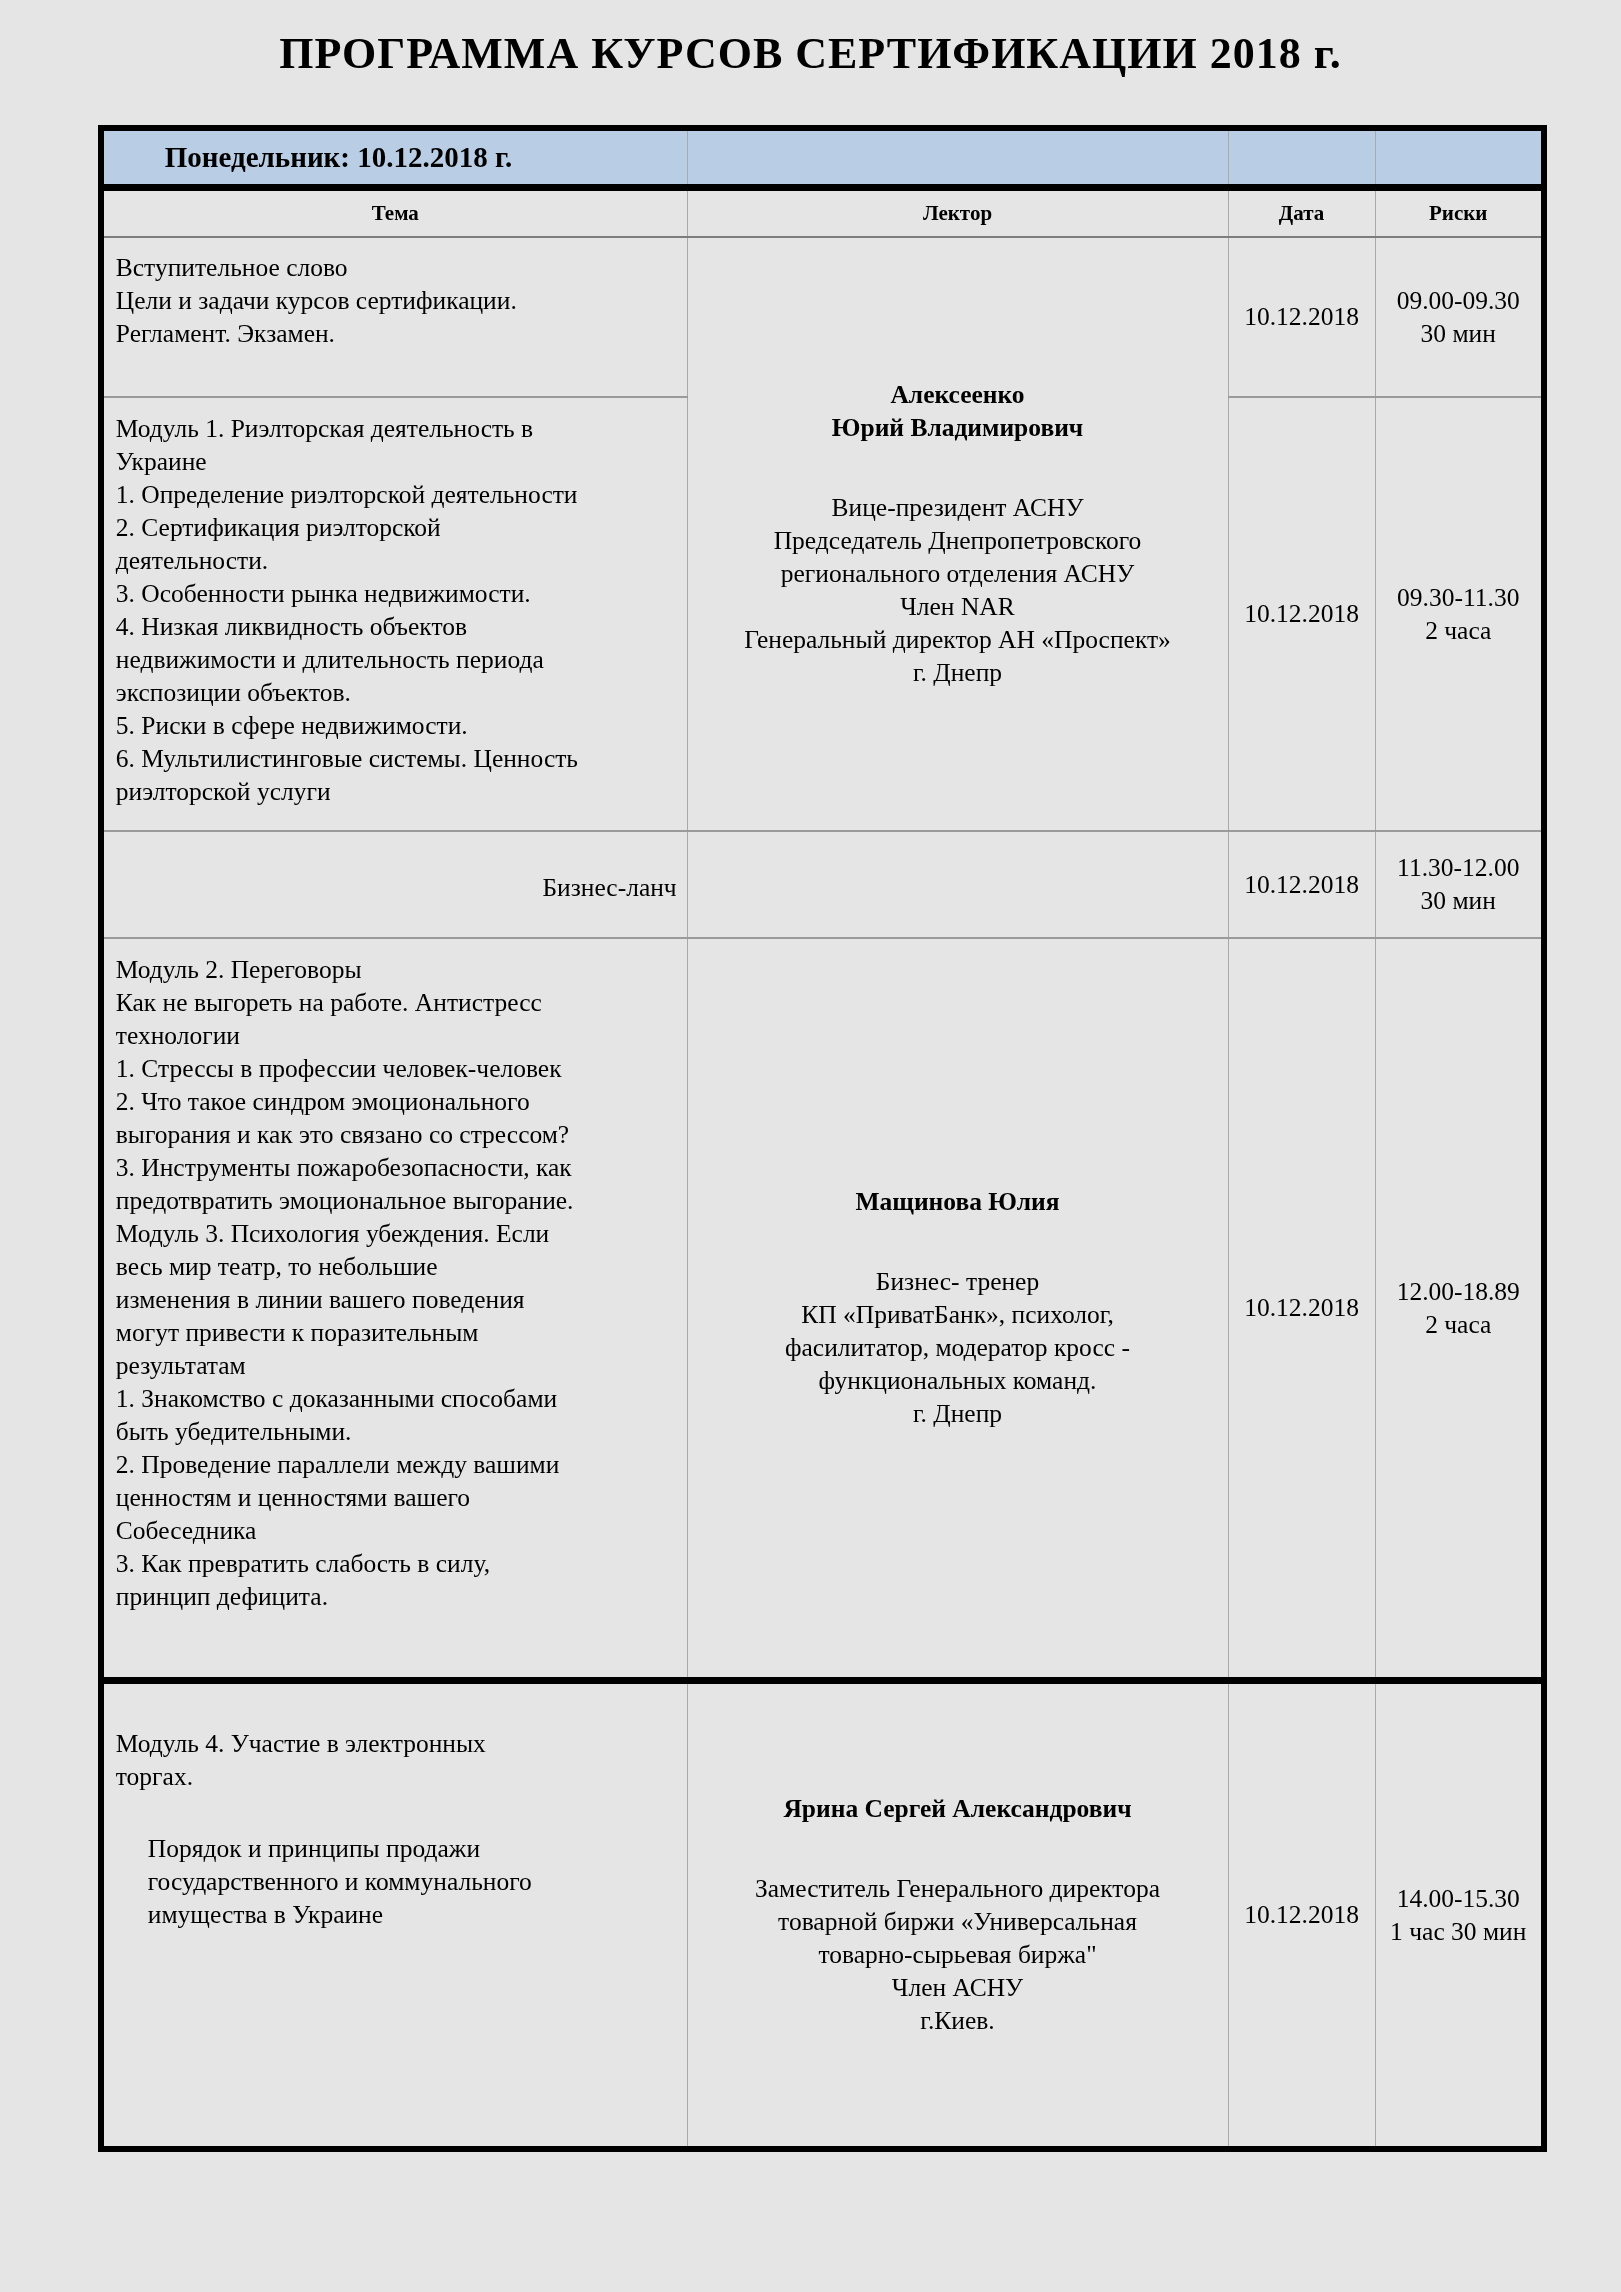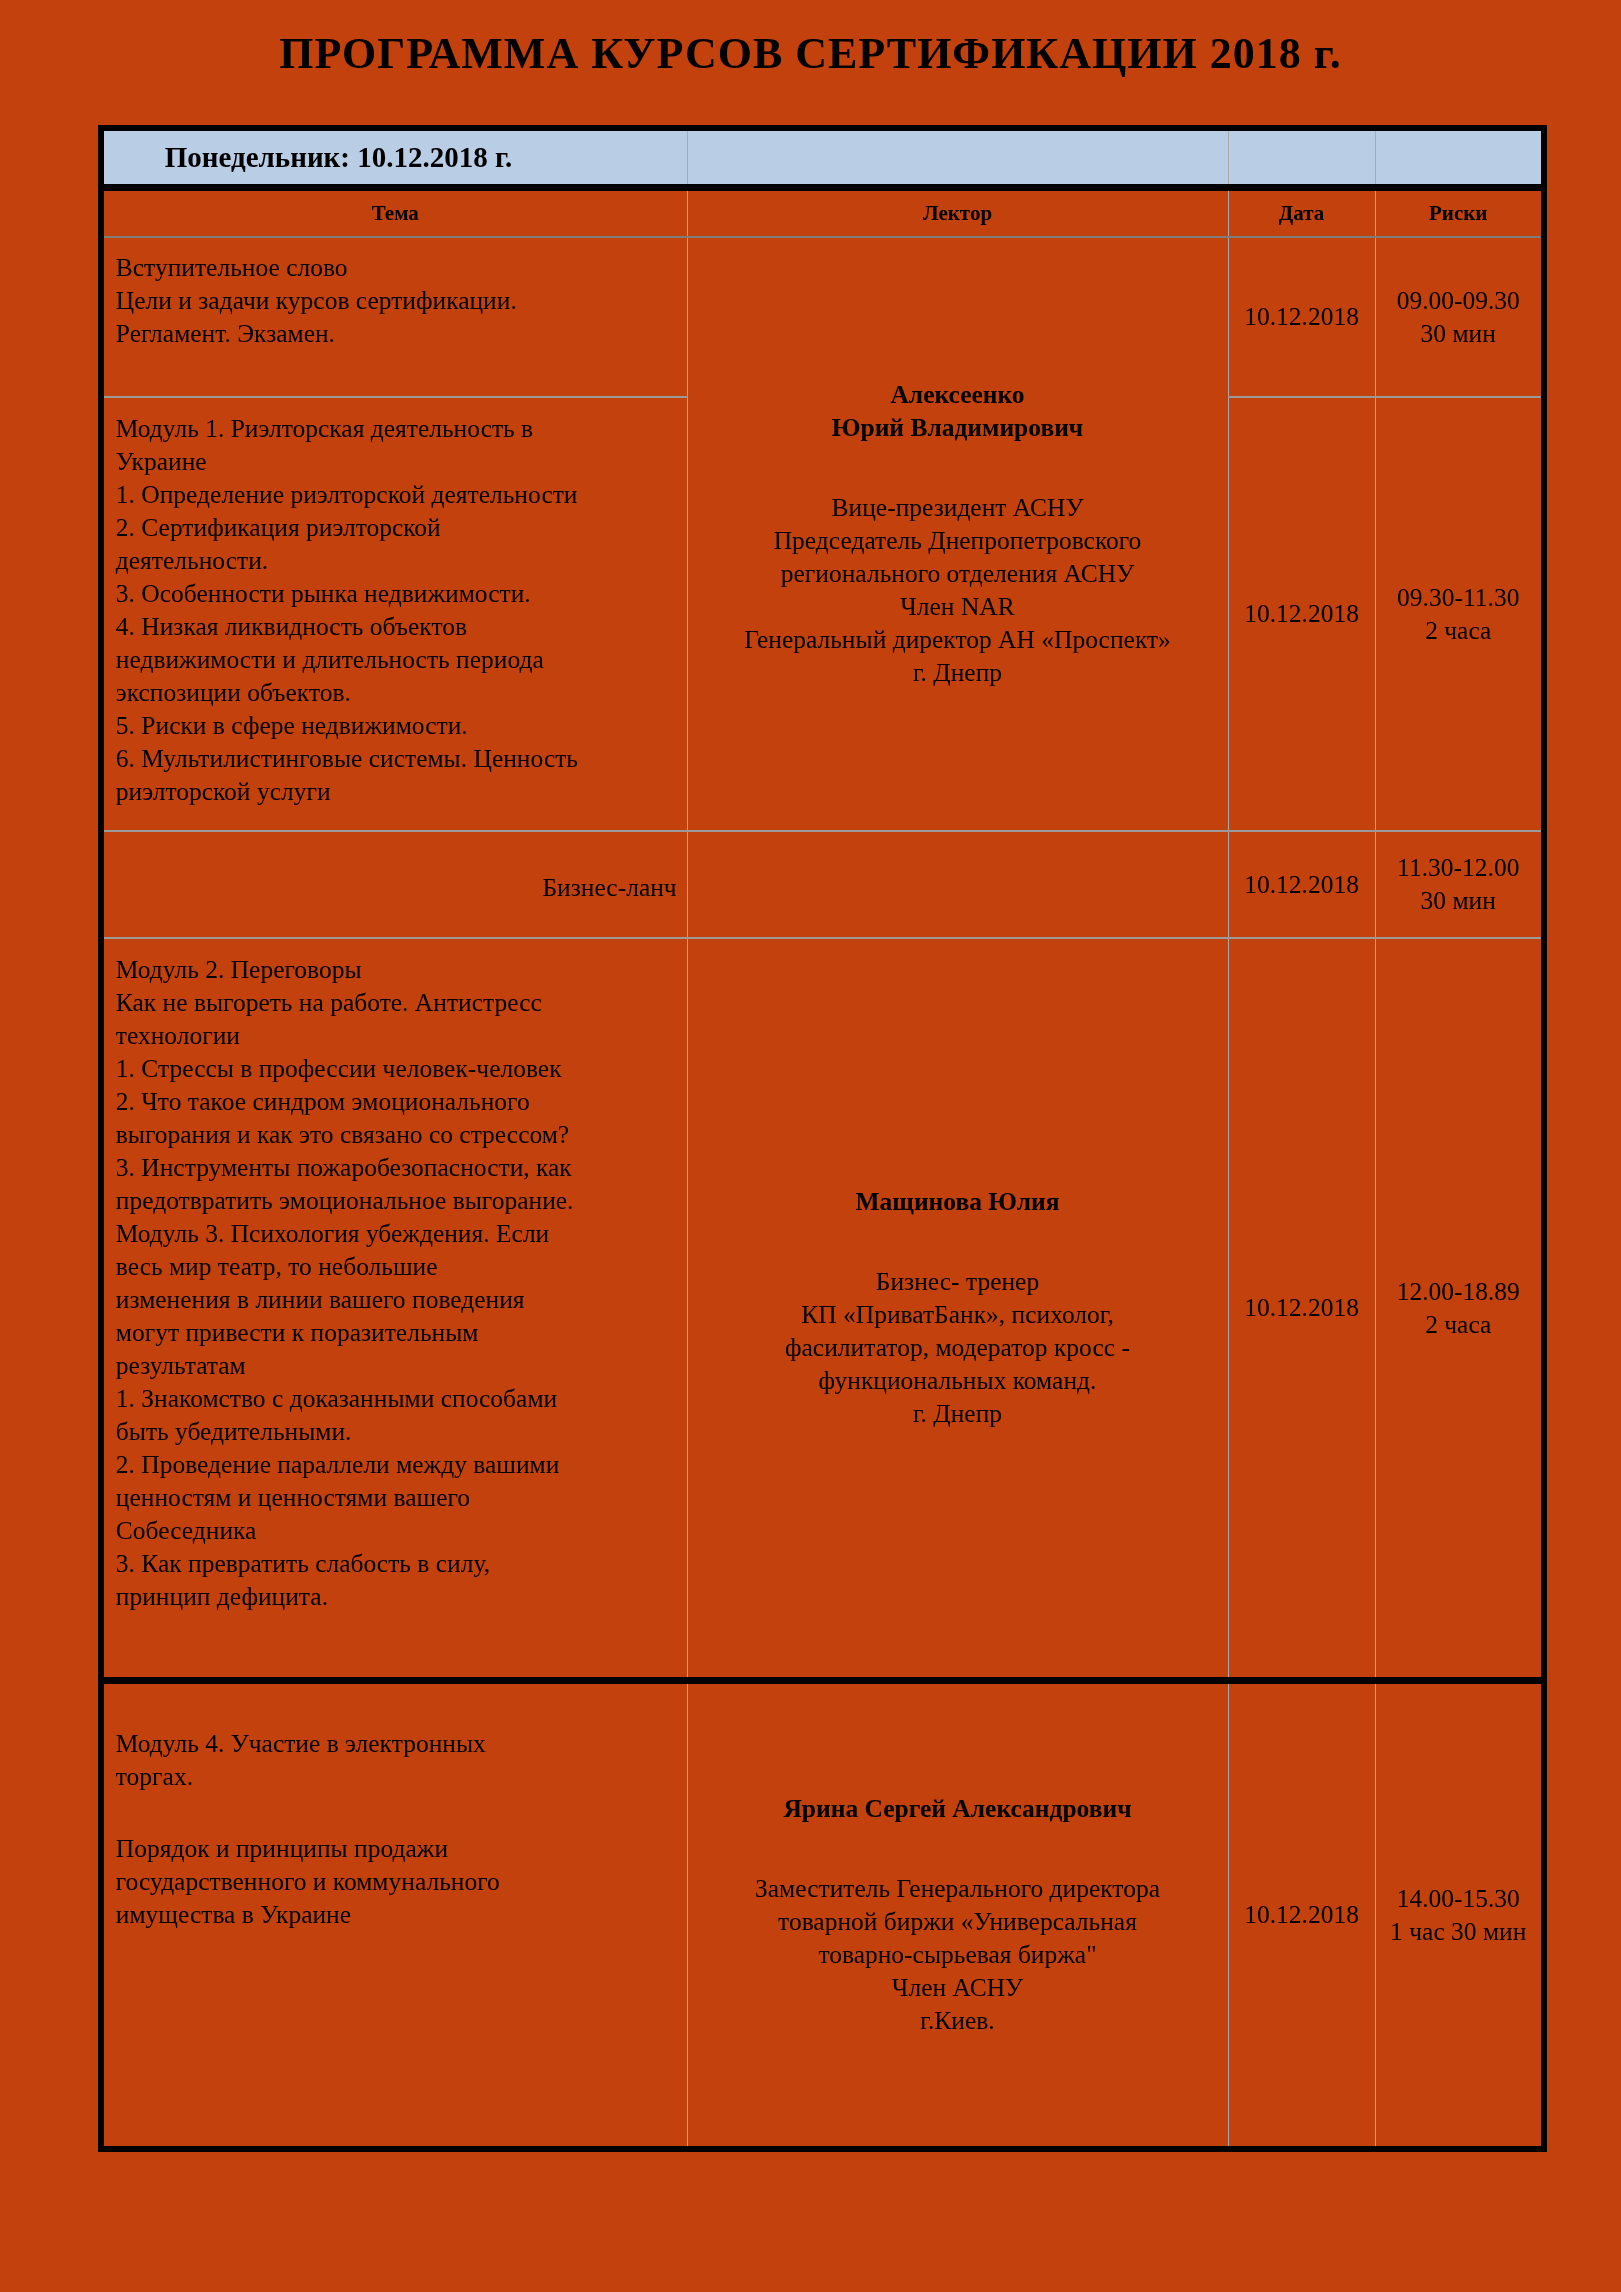--- a/index.html
+++ b/index.html
@@ -4,21 +4,21 @@
 <style>
   html, body {
     margin: 0;
     padding: 0;
     background: #ffffff;
   }
   .page {
     position: relative;
     width: 1621px;
     height: 2293px;
-    background: #c2410c;
+    background: #e5e5e5;
     font-family: "Liberation Serif", "DejaVu Serif", serif;
     color: #000000;
     overflow: hidden;
   }
   .doc-title {
     margin: 0;
     padding-top: 29px;
     text-align: center;
     font-size: 44px;
     font-weight: bold;
@@ -84,21 +84,21 @@
     text-align: center;
     padding: 3.9px 3.9px;
   }
   .pre { white-space: pre-line; }
   .bold { font-weight: normal; }
   .lect-name {
     font-weight: bold;
     margin-bottom: 47px;
     white-space: pre-line;
   }
-  .gap-top { margin-top: 39px; }
+  .gap-top { margin-top: 39px; margin-left: 32px; }
   .pad-top-lg { padding-top: 43px !important; }
   
   tr.module4-row td {
     border-top: 7.8px solid #000000;
   }
 </style>
 </head>
 <body>
 
 <div class="page">

